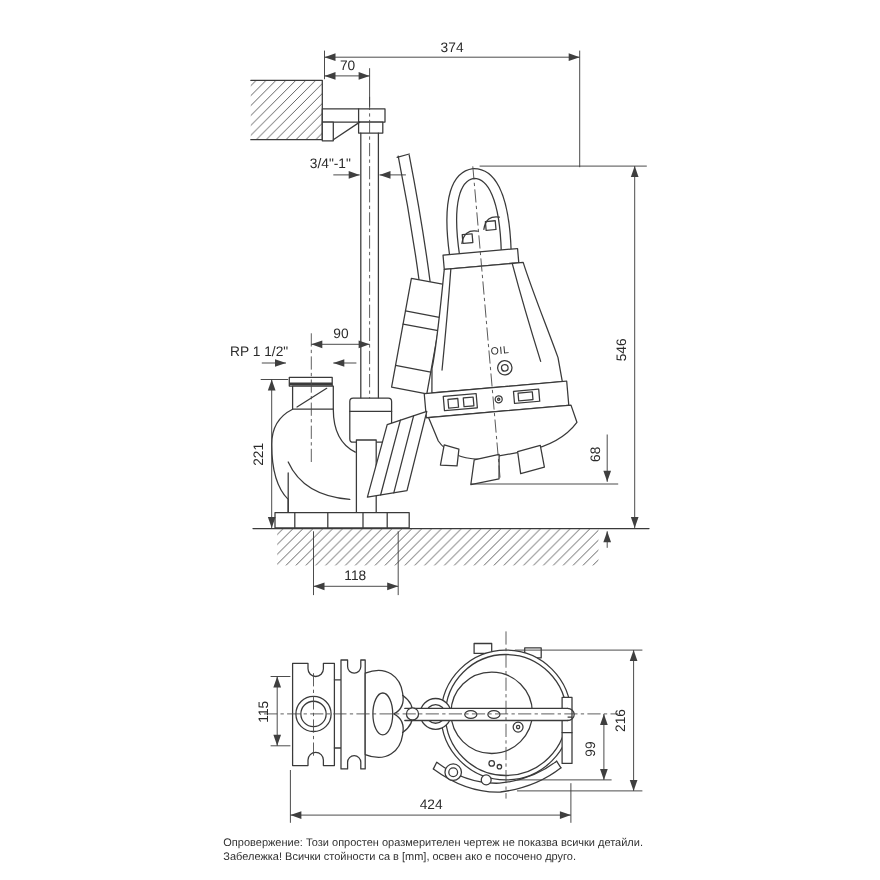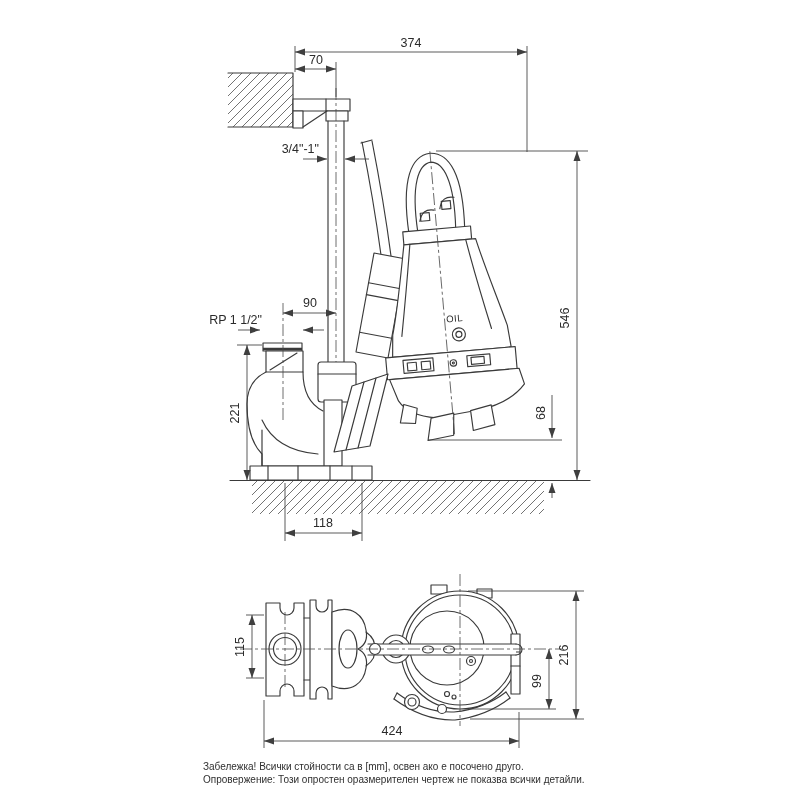--- a/index.html
+++ b/index.html
@@ -234,16 +234,16 @@
 
       <line class="dim" x1="264" y1="700" x2="264" y2="748"></line>
       <line class="dim" x1="519" y1="712" x2="519" y2="748"></line>
       <line class="dim" x1="264" y1="741" x2="519" y2="741" marker-start="url(#ah)" marker-end="url(#ah)"></line>
       <text class="dimtxt" x="392" y="735" text-anchor="middle">424</text>
     </g>
   </g>
 </svg>
 
 <div class="notes">
+  <p>Опровержение: Този опростен оразмерителен чертеж не показва всички детайли.</p>
   <p>Забележка! Всички стойности са в [mm], освен ако е посочено друго.</p>
-  <p>Опровержение: Този опростен оразмерителен чертеж не показва всички детайли.</p>
 </div>
 </div>
 
 </body></html>

